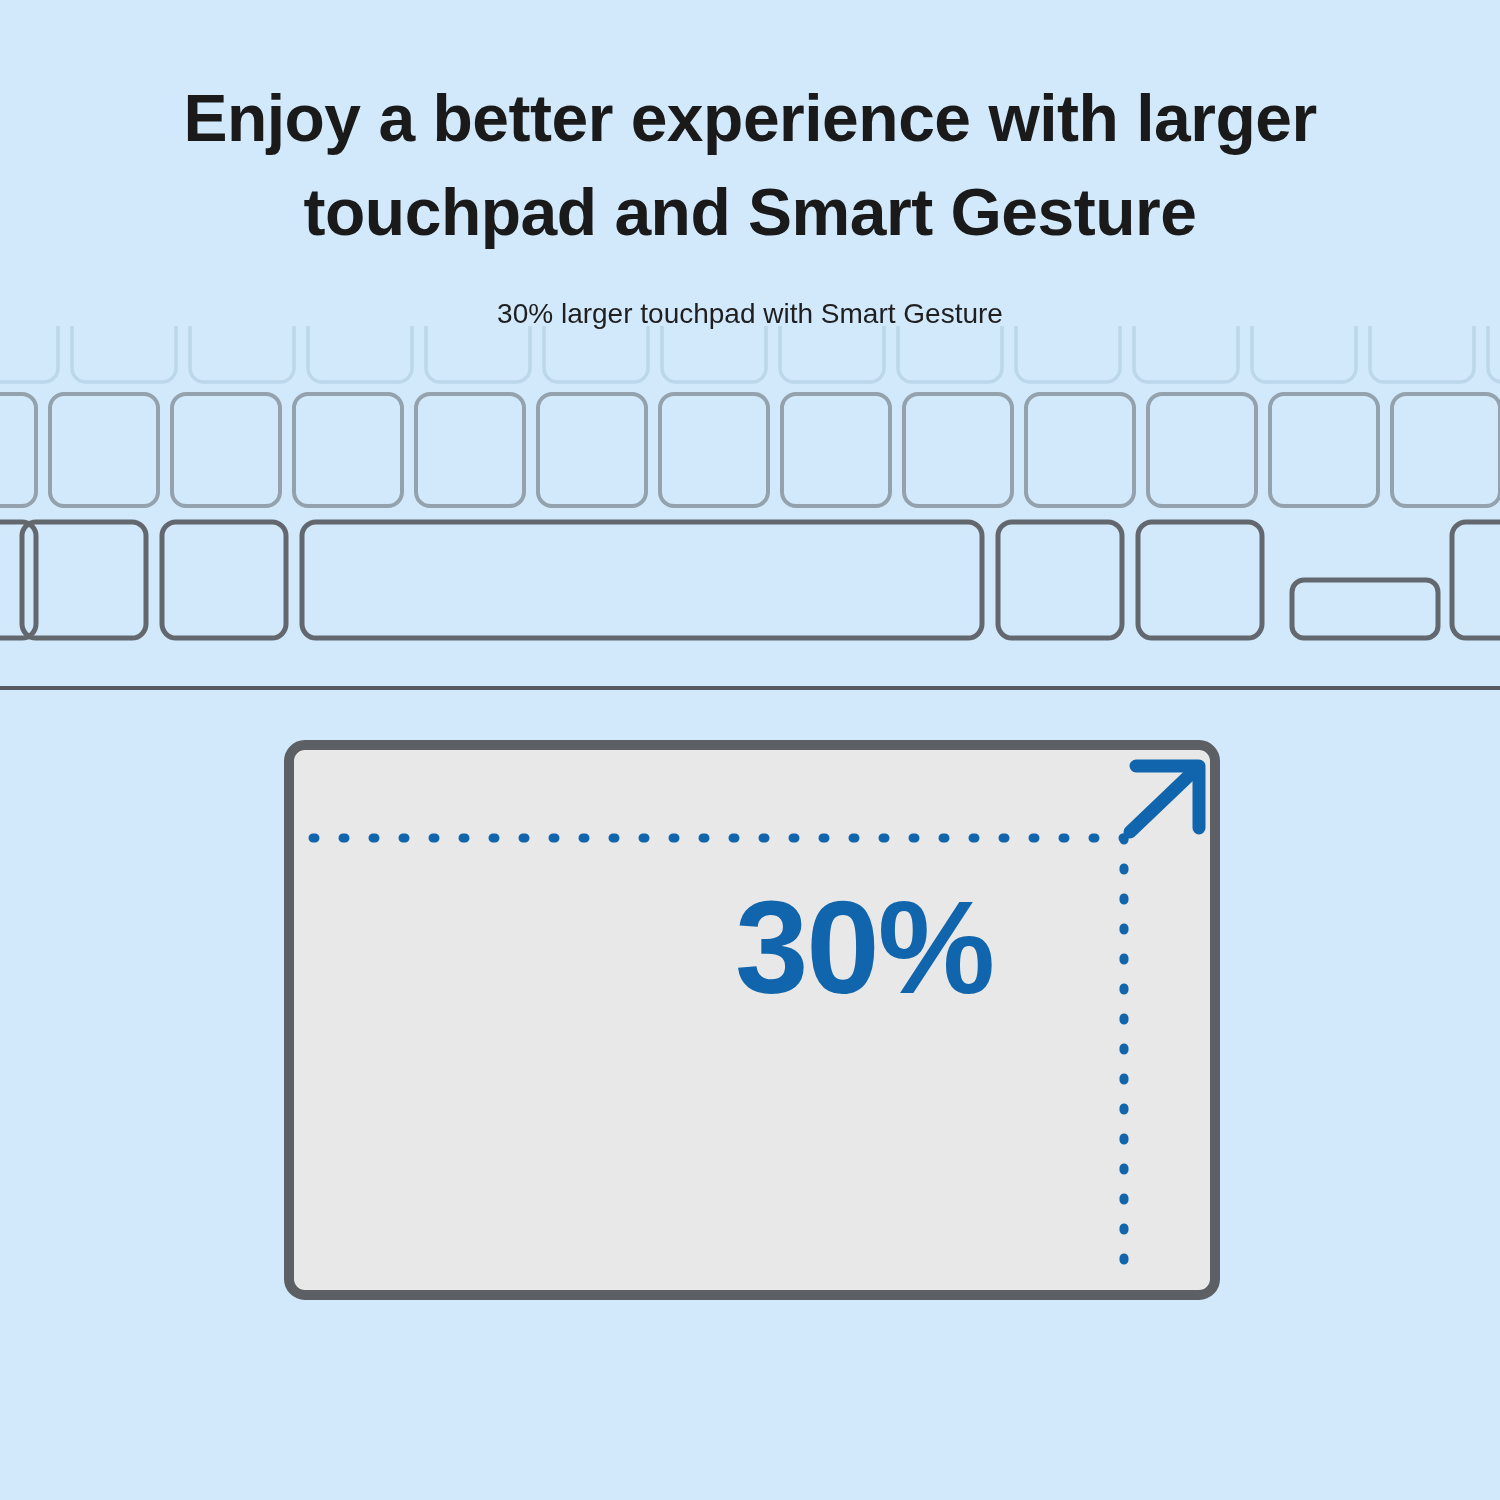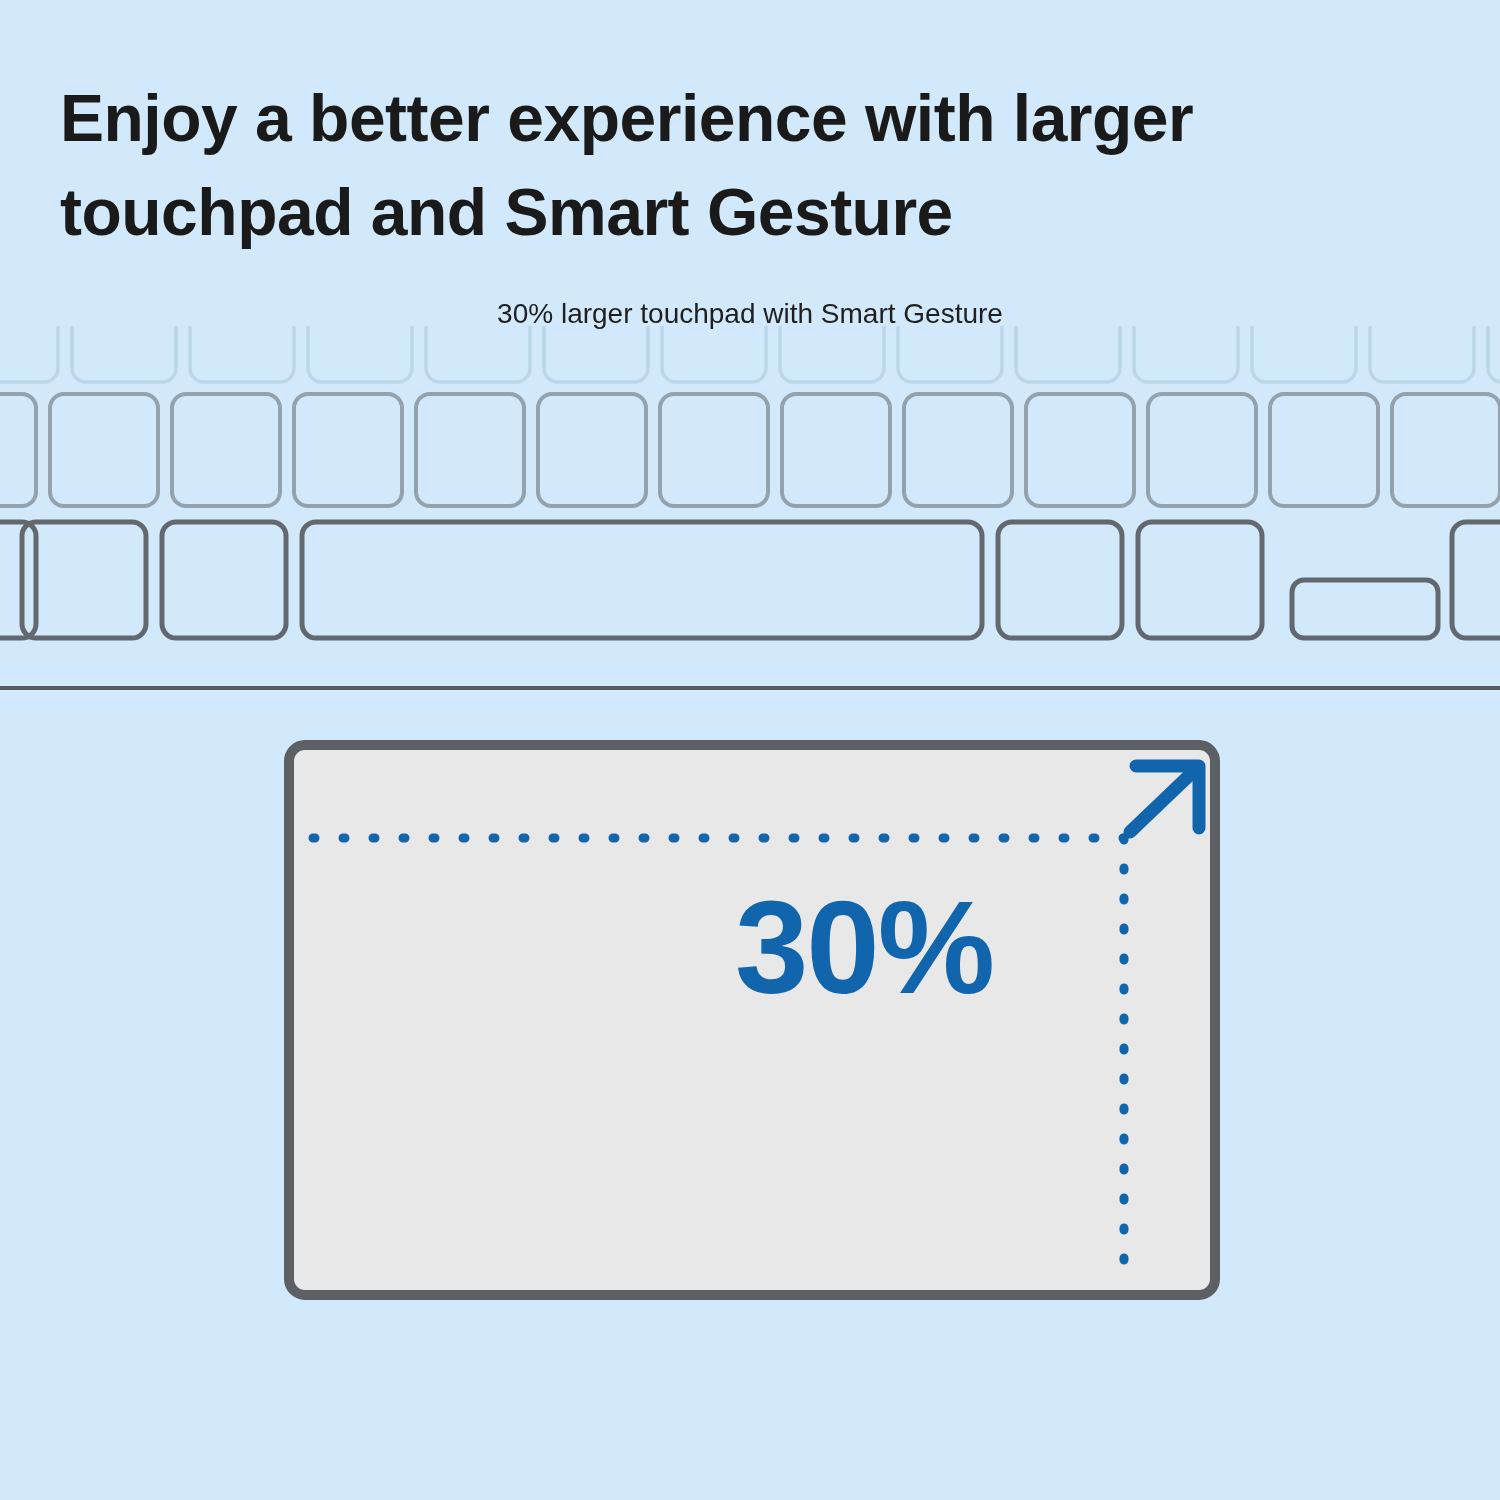--- a/index.html
+++ b/index.html
@@ -22,20 +22,21 @@
     background: #d2e9fb;
     overflow: hidden;
   }
 
   
   .headline {
     position: absolute;
     left: 60px;
     top: 72px;
     width: 1380px;
+    text-align: center;
     font-size: 66px;
     line-height: 1.42;
     font-weight: bold;
     letter-spacing: -0.5px;
     color: #1a1a1a;
     white-space: pre-line;
   }
   .subtitle {
     position: absolute;
     left: 60px;

